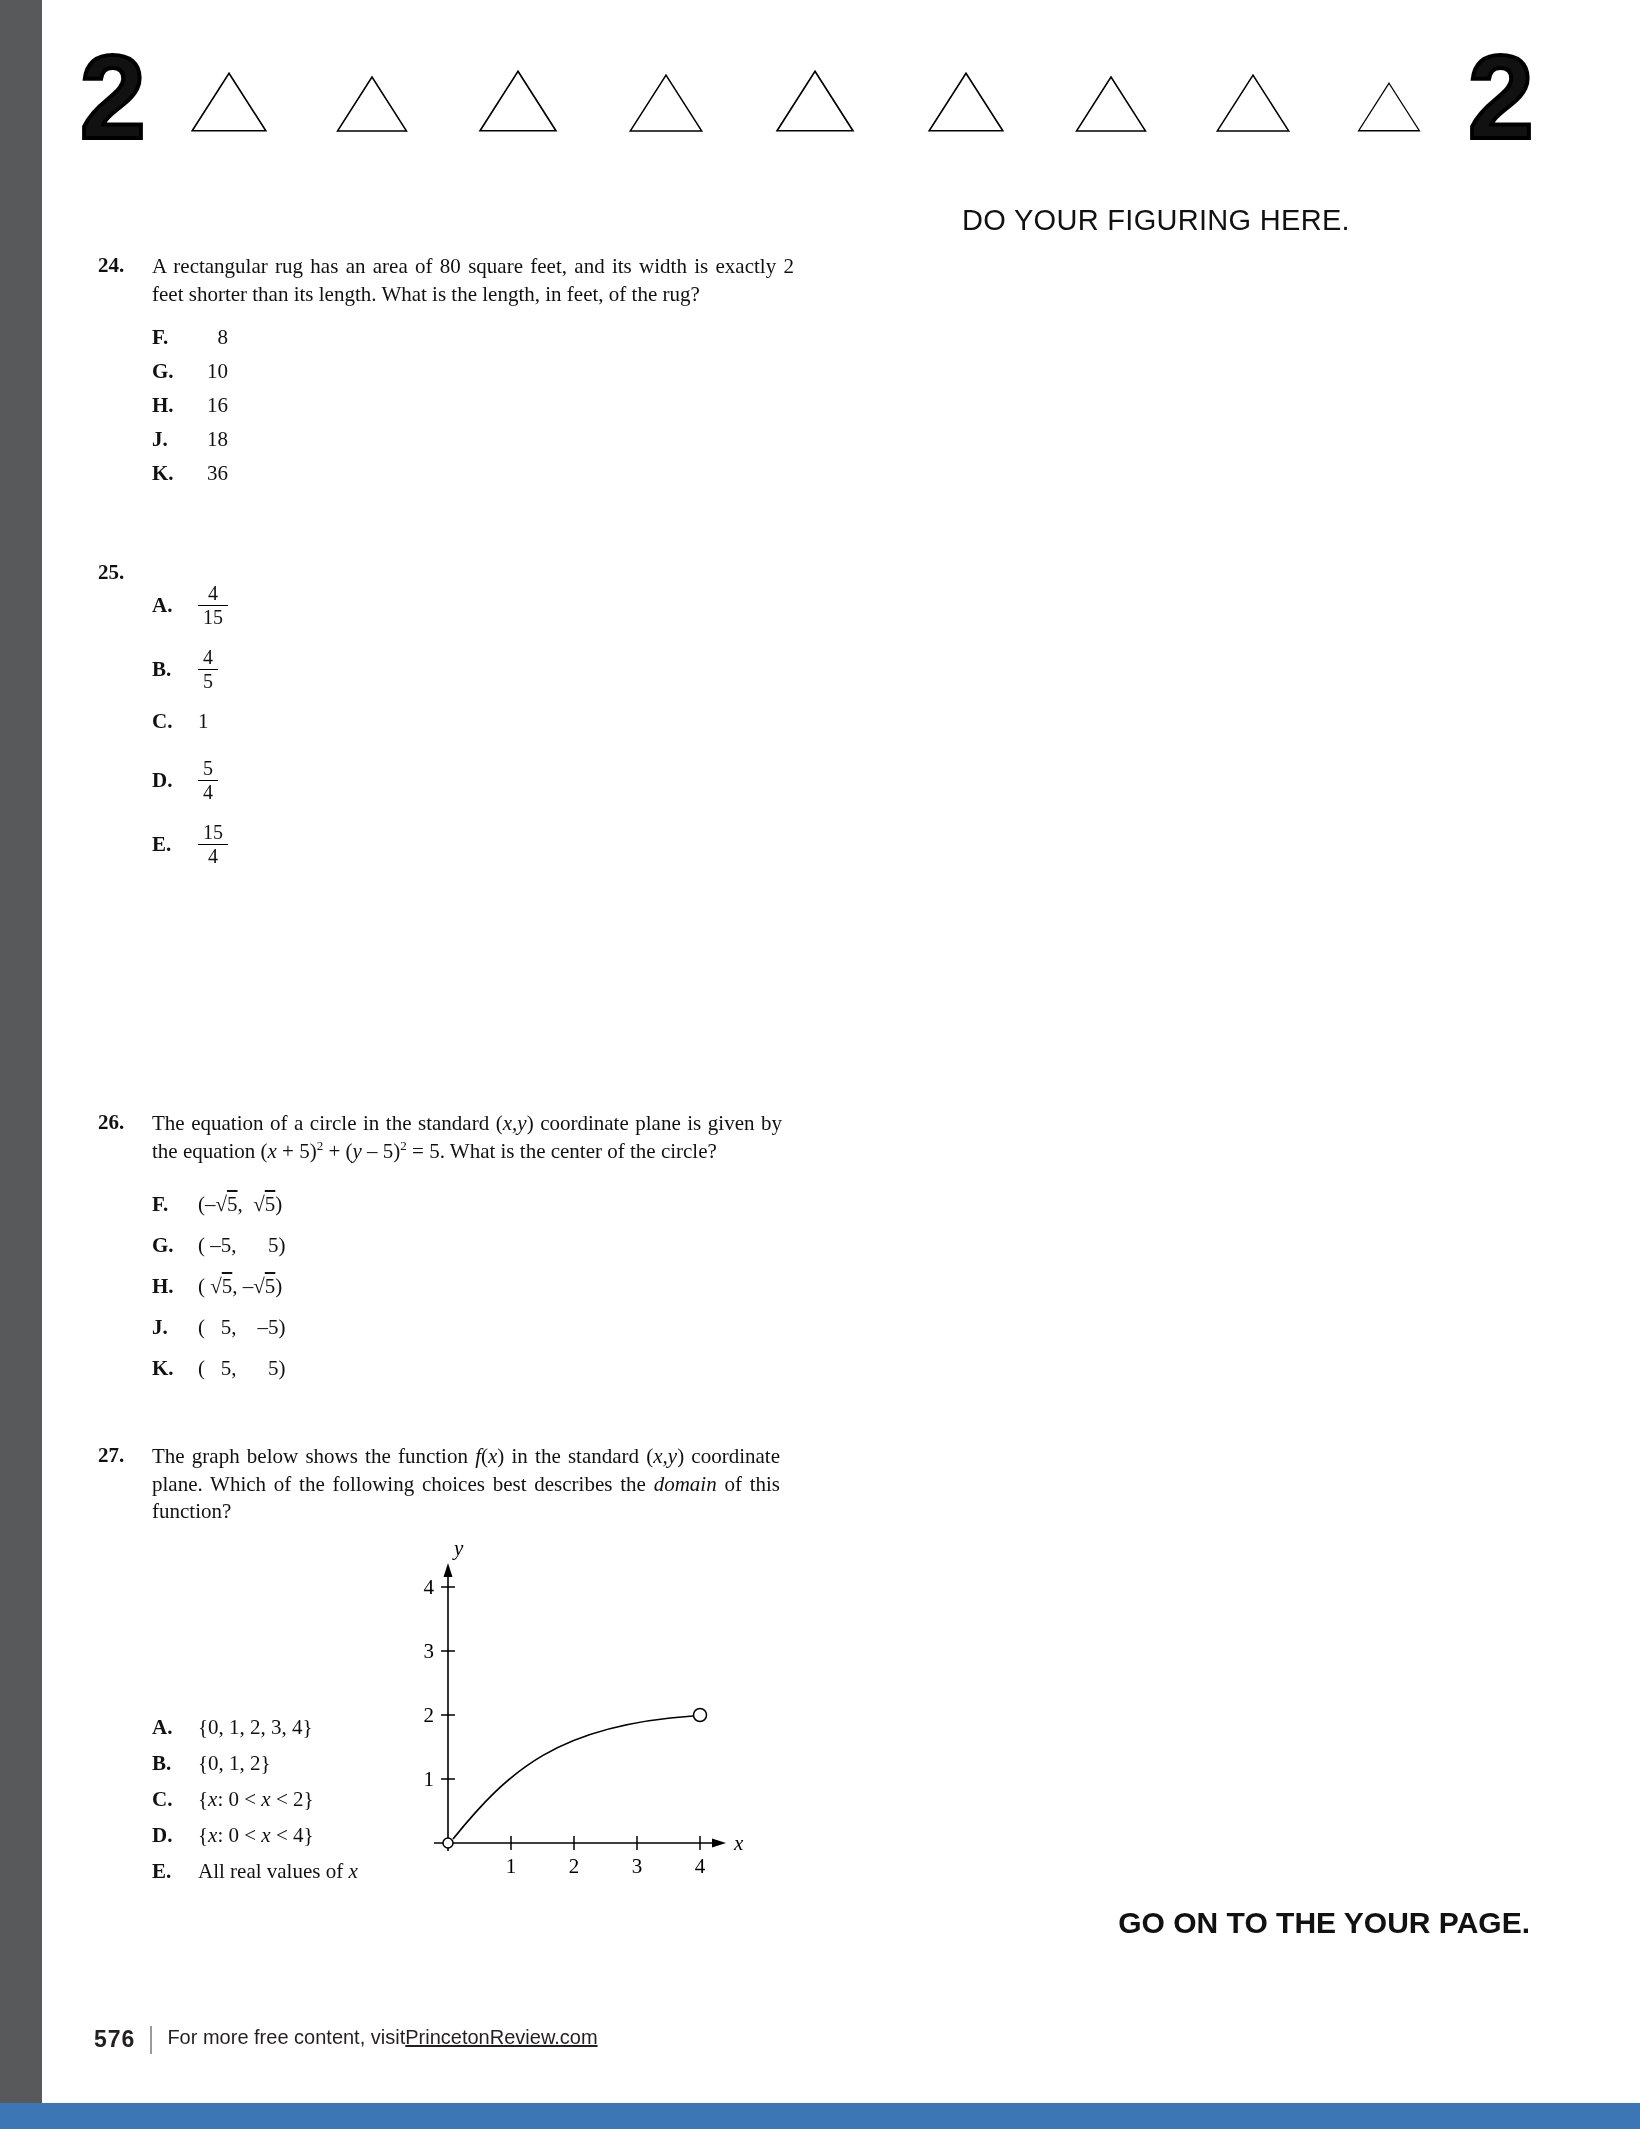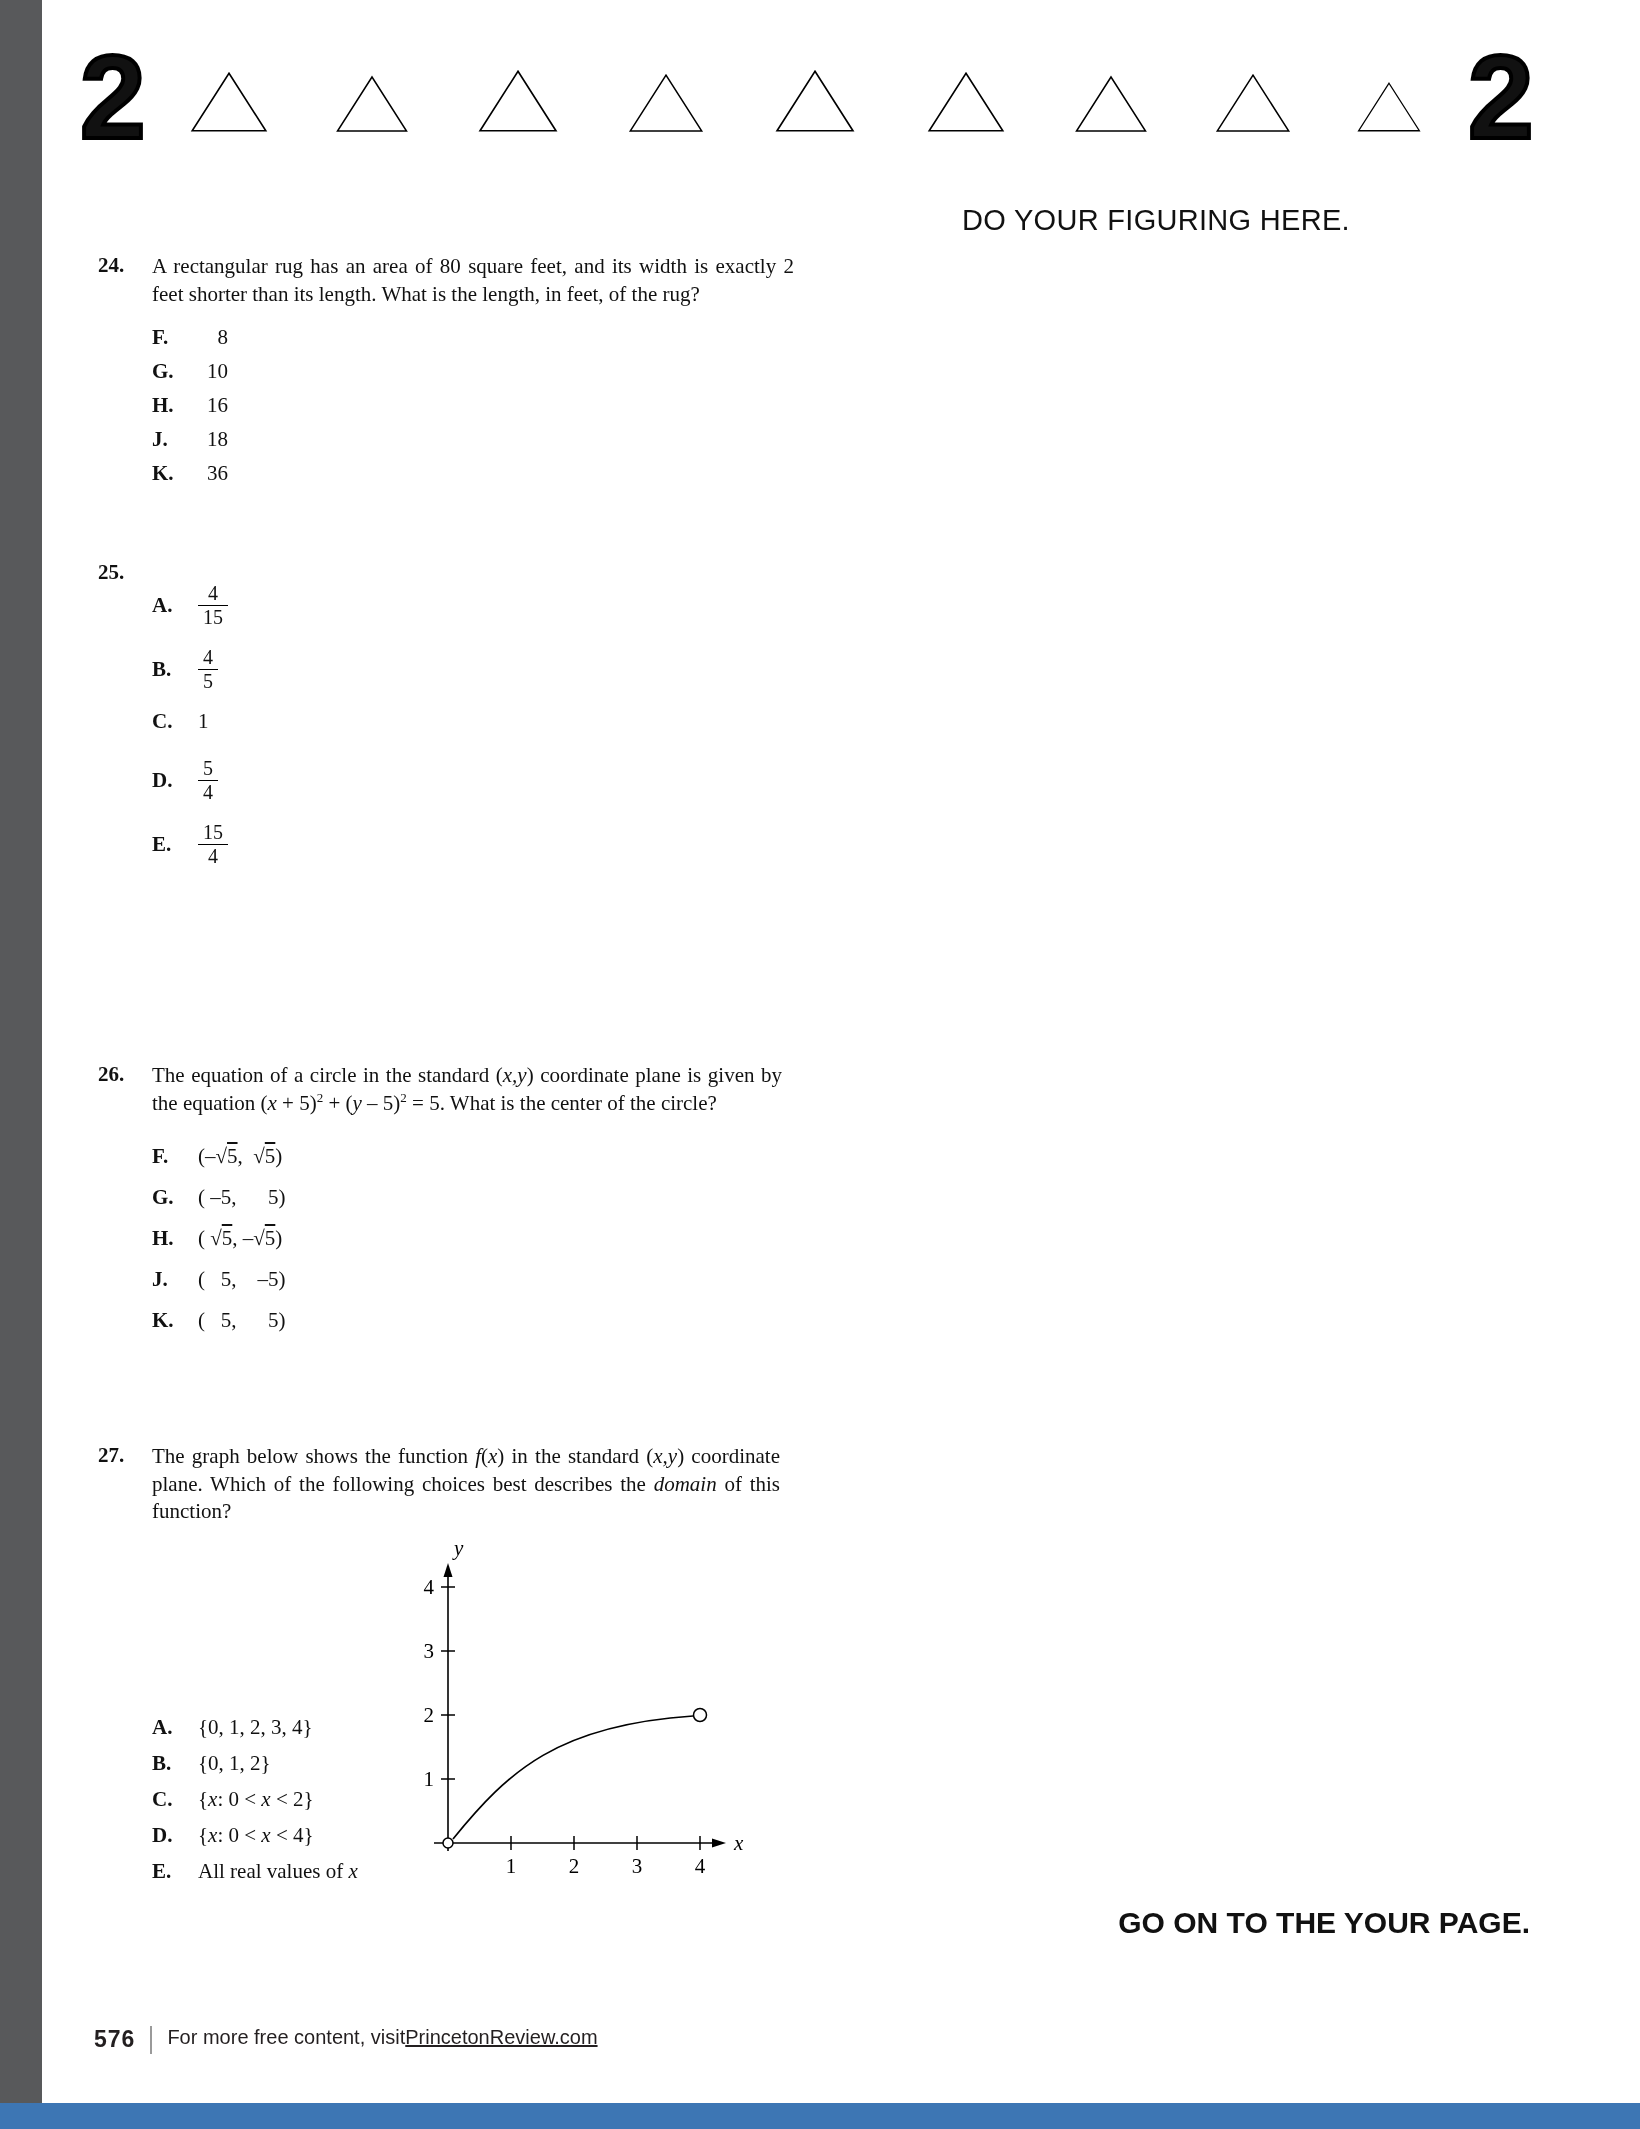--- a/index.html
+++ b/index.html
@@ -153,21 +153,21 @@
       <div class="choice fch">
           <span class="clabel">E.</span>
           <span class="frac">
             <span class="fn">15</span>
             <span class="fd">4</span>
           </span>
         </div>
     </div>
   </section>
 
-  <section class="question" style="top:1062px;">
+  <section class="question" style="top:1110px;">
     <span class="qnum">26.</span>
     <div class="qtext" style="width:630px;"><span>The equation of a circle in the standard (</span><span class="rt-i">x,y</span><span>) coordinate plane is given by the equation (</span><span class="rt-i">x</span><span> + 5)</span><span class="rt-sup">2</span><span> + (</span><span class="rt-i">y</span><span> – 5)</span><span class="rt-sup">2</span><span> = 5. What is the center of the circle?</span></div>
     <div class="choices q26c" style="margin-top:19px;">
       <div class="choice">
           <span class="clabel">F.</span>
           <span class="cval pre"><span>(–</span><span>√</span><span class="rt-ol">5</span><span>,  </span><span>√</span><span class="rt-ol">5</span><span>)</span></span>
         </div>
       <div class="choice">
           <span class="clabel">G.</span>
           <span class="cval pre"><span>( –5,      5)</span></span>

